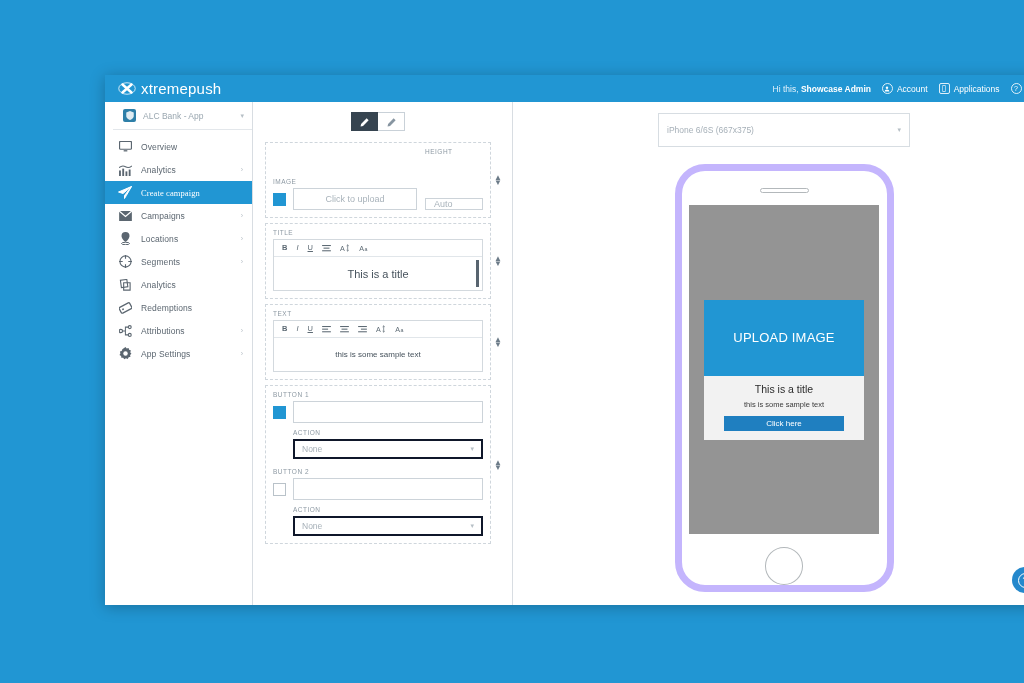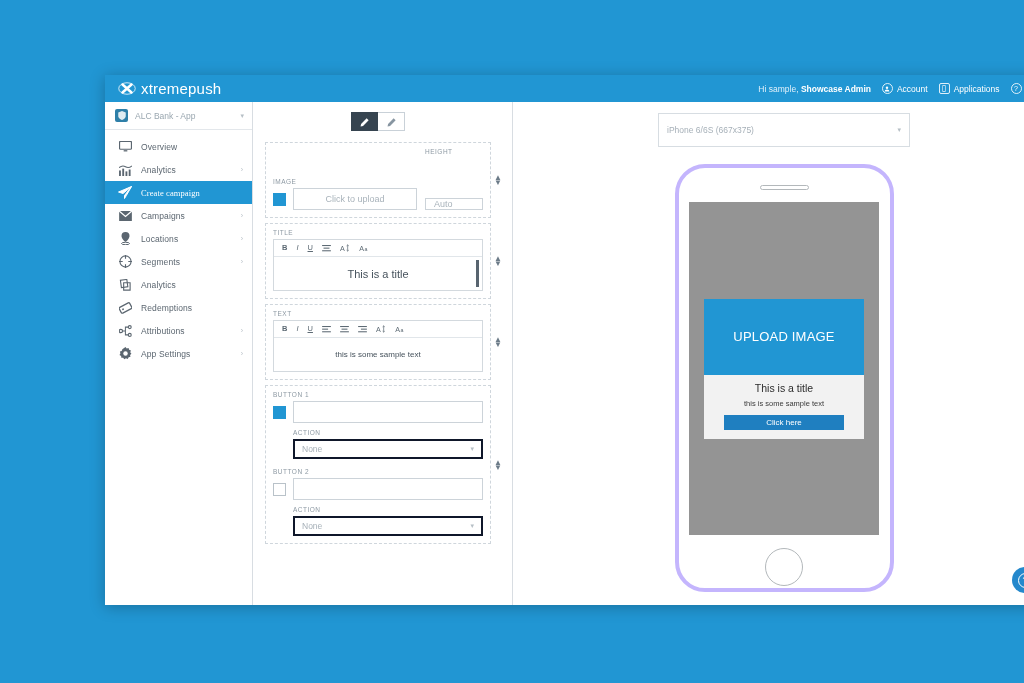--- a/index.html
+++ b/index.html
@@ -63,20 +63,21 @@
     background: #ffffff;
     border-right: 1px solid #d8dde2;
     display: flex; flex-direction: column;
   }
   .app-select {
     height: 28px; flex:0 0 28px;
     display:flex; align-items:center; gap:7px;
     padding: 0 8px 0 10px;
     border-bottom: 1px solid #e3e7eb;
     cursor: pointer;
+    margin-left: 8px;
   }
   .app-badge {
     width:13px; height:13px; background:#2e7fa8; border-radius:2px;
     display:flex;align-items:center;justify-content:center;
   }
   .app-name { font-size:8.5px; color:#9aa7b0; flex:1; }
   .caret { font-size:7px; color:#b6bfc6; }
 
   .nav { padding-top: 5px; }
   .nav-item {
@@ -195,21 +196,21 @@
     width: 252px; height: 21px;
     border:1px solid #d7dde2; background:#fff;
     display:flex; align-items:center; padding:16px 8px;
     font-size:8.5px; color:#a6b0b8; cursor:pointer;
   }
   .device-select .caret { margin-left:auto; font-size:7px; color:#b6bfc6; }
 
   .phone {
     margin-top: 17px;
     width: 219px; height: 428px;
-    border: 4px solid #c4b5fd; border-radius: 30px;
+    border: 7px solid #c4b5fd; border-radius: 30px;
     background: #ffffff;
     display:flex; flex-direction:column; align-items:center;
     position: relative;
   }
   .speaker {
     width: 49px; height: 5px; border-radius: 3px;
     border: 1px solid #b3b8bb; background:#fff;
     margin-top: 17px;
   }
   .screen {
@@ -261,21 +262,21 @@
       <span class="brand-mark">
         <svg width="18" height="13" viewBox="0 0 36 26">
           <ellipse cx="18" cy="13" rx="16.5" ry="11.5" fill="none" stroke="#ffffff" stroke-width="1.6"></ellipse>
           <path d="M9 5 L27 21 M27 5 L9 21" stroke="#ffffff" stroke-width="5" stroke-linecap="round"></path>
         </svg>
       </span>
       <span class="brand-text">xtremepush</span>
     </div>
 
     <div class="topbar-right">
-      <span class="greet"><span>Hi sample, </span><b>Showcase Admin</b></span>
+      <span class="greet"><span>Hi this, </span><b>Showcase Admin</b></span>
 
       <span class="tb-item">
         <span class="tb-ico">
           <svg width="6" height="6" viewBox="0 0 10 10">
               <circle cx="5" cy="3" r="2" fill="#fff"></circle>
               <path d="M1 9 a4 3.2 0 0 1 8 0z" fill="#fff"></path>
             </svg>
         </span>
         <span>Account</span>
       </span>

